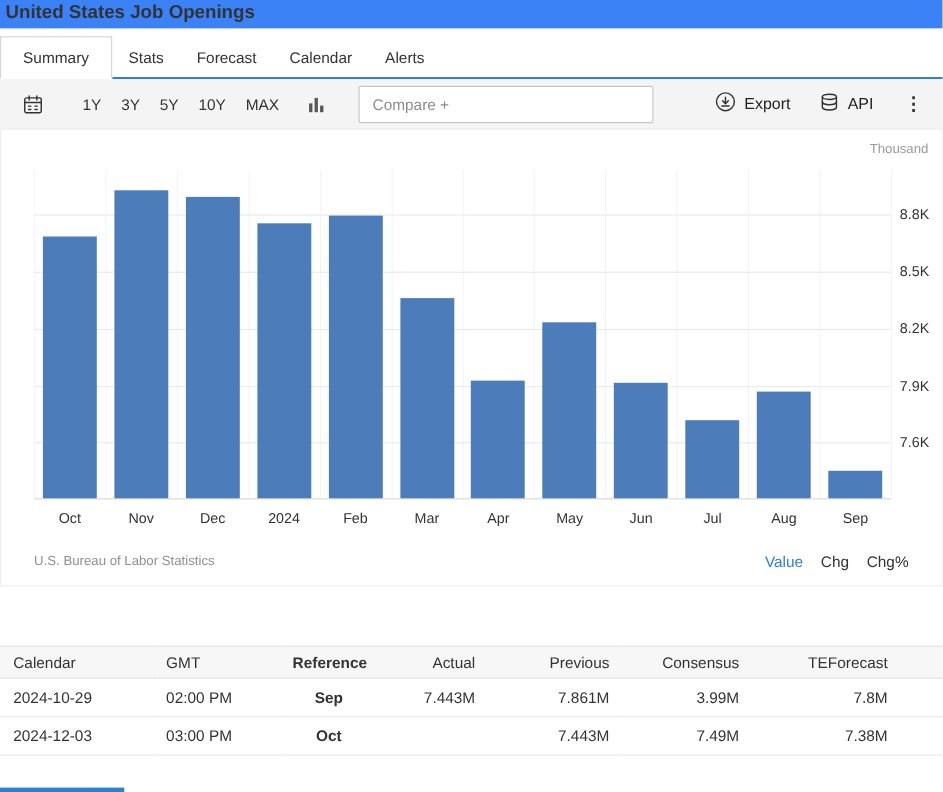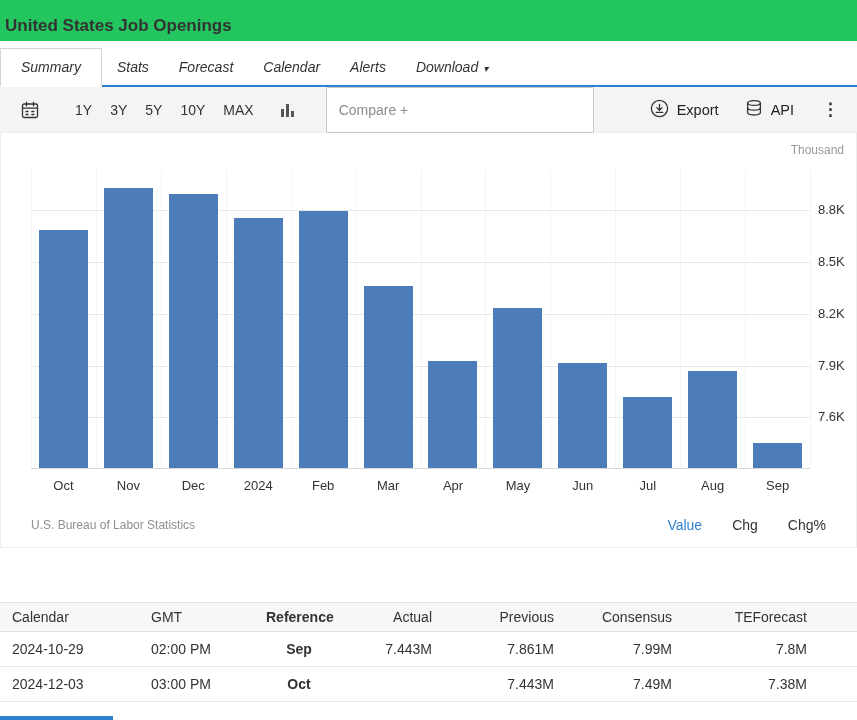--- a/index.html
+++ b/index.html
@@ -3,43 +3,43 @@
 <meta charset="utf-8">
 <style>
   * { box-sizing: border-box; }
   html,body { margin:0; padding:0; }
   body {
     width:857px; height:720px; position:relative; overflow:hidden;
     background:#fff; color:#333;
     font-family:"Liberation Sans", sans-serif; font-size:14px;
   }
   
-  .titlebar { background:#22c55e; padding:16px 8px 5px 5px; }
+  .titlebar { background:#3b82f6; padding:1px 8px 5px 5px; }
   .titlebar h1 { margin:0; font-size:17px; font-weight:bold; color:#333; }
 
   
   .tabs { display:flex; align-items:flex-end; background:#fff; padding-top:7px;
           border-bottom:2px solid #2f80d0; }
-  .tab { padding:10px 15px; font-size:14px; color:#333; cursor:pointer; white-space:nowrap;font-style:italic; }
+  .tab { padding:10px 15px; font-size:14px; color:#333; cursor:pointer; white-space:nowrap; }
   .tab.active { background:#fff; border:1px solid #d4d4d4; border-bottom:2px solid #fff;
                 margin-bottom:-2px; padding:10px 20px; }
   .tab .caret { font-size:10px; margin-left:5px; color:#333; }
 
   
   .toolbar { background:#f4f4f4; height:46px; display:flex; align-items:center;
              padding:0 12px; border-bottom:1px solid #ececec; }
   .icon-btn { display:flex; align-items:center; justify-content:center; padding:4px; cursor:pointer; }
   .cal-icon { margin:0 22px 0 4px; }
   .range-btn { padding:6px 9px; color:#333; cursor:pointer; }
   .chart-type-icon { display:flex; align-items:flex-end; gap:2px; height:14px; margin:0 14px 0 18px; cursor:pointer; }
   .chart-type-icon i { display:block; width:3px; background:#555; }
   .chart-type-icon i:nth-child(1){ height:8px; }
   .chart-type-icon i:nth-child(2){ height:13px; }
   .chart-type-icon i:nth-child(3){ height:6px; }
-  .compare-input { margin-left:18px; width:268px; height:46px; border:1px solid #c7c7c7;
+  .compare-input { margin-left:18px; width:268px; height:34px; border:1px solid #c7c7c7;
                    border-radius:2px; background:#fff; padding:0 12px; font-size:14px;
                    font-family:"Liberation Sans", sans-serif; color:#333; outline:none; }
   .compare-input::placeholder { color:#8d8d8d; }
   .right-tools { margin-left:auto; display:flex; align-items:center; gap:6px; }
   .tool-btn { display:flex; align-items:center; gap:8px; padding:6px 10px; font-size:14.5px; cursor:pointer; color:#222; }
   .kebab { font-size:17px; font-weight:bold; color:#333; padding:2px 6px 2px 12px; cursor:pointer; }
 
   
   .chart-panel { border:1px solid #ededed; border-top:none; background:#fff; padding-bottom:12px; }
   .unit-label { text-align:right; padding:10px 12px 4px 0; font-size:12px; color:#9a9a9a;margin-left:20px; }
@@ -48,21 +48,21 @@
   .vgrid { position:absolute; top:0; bottom:0; width:1px; background:#f4f4f4; z-index:0; }
   .ytick { position:absolute; left:787px; width:52px; font-size:13px; color:#333; z-index:2; }
   .plot { position:absolute; left:0; top:0; width:100%; height:100%; display:flex;
           align-items:flex-end; border-bottom:1px solid #d6d6d6; z-index:1; }
   .slot { flex:1; display:flex; justify-content:center; }
   .bar { width:49px; }
   .xlabels { margin-left:30px; width:779px; display:flex; padding-top:9px; }
   .xlabel { flex:1; text-align:center; font-size:13px; color:#333; }
   .chart-footer { display:flex; justify-content:space-between; align-items:center; margin:24px 30px 2px; }
   .source { color:#8f8f8f; font-size:12px; }
-  .links { display:flex; gap:30px; font-size:14px; }
+  .links { display:flex; gap:16px; font-size:14px; }
   .flink { color:#333; cursor:pointer; }
   .flink.active { color:#2f80d0; }
 
   .spacer { height:54px; }
 
   
   table { width:100%; border-collapse:collapse; font-size:14px; table-layout:fixed; }
   thead th { background:#f7f7f7; font-weight:normal; color:#333;
              border-top:1px solid #e2e2e2; border-bottom:1px solid #e2e2e2;
              padding:6px 8px; }
@@ -81,23 +81,20 @@
 <div class="titlebar">
   <h1>United States Job Openings</h1>
 </div>
 
 <div class="tabs">
   <div class="tab active">Summary</div>
   <div class="tab">Stats</div>
   <div class="tab">Forecast</div>
   <div class="tab">Calendar</div>
   <div class="tab">Alerts</div>
-  <div class="tab">
-    <span>Download</span><span class="caret">▾</span>
-  </div>
 </div>
 
 <div class="toolbar">
   <div class="icon-btn cal-icon">
     <svg class="line-icon" width="20" height="20" viewBox="0 0 20 20">
       <rect x="2.5" y="4" width="15" height="13.5" rx="1.5"></rect>
       <path d="M2.5 8.2h15 M6.5 2.2v3.6 M13.5 2.2v3.6 M6 11.5h2 M11.8 11.5h2 M6 14.5h2 M11.8 14.5h2"></path>
     </svg>
   </div>
   <div class="range-btn">1Y</div>
@@ -247,21 +244,21 @@
         <th class="ar">TEForecast</th>
       </tr>
     </thead>
   <tbody>
       <tr>
         <td class="al">2024-10-29</td>
         <td class="al">02:00 PM</td>
         <td class="ac">Sep</td>
         <td class="ar">7.443M</td>
         <td class="ar">7.861M</td>
-        <td class="ar">7.99M</td>
+        <td class="ar">3.99M</td>
         <td class="ar">7.8M</td>
       </tr>
       <tr>
         <td class="al">2024-12-03</td>
         <td class="al">03:00 PM</td>
         <td class="ac">Oct</td>
         <td class="ar"></td>
         <td class="ar">7.443M</td>
         <td class="ar">7.49M</td>
         <td class="ar">7.38M</td>

